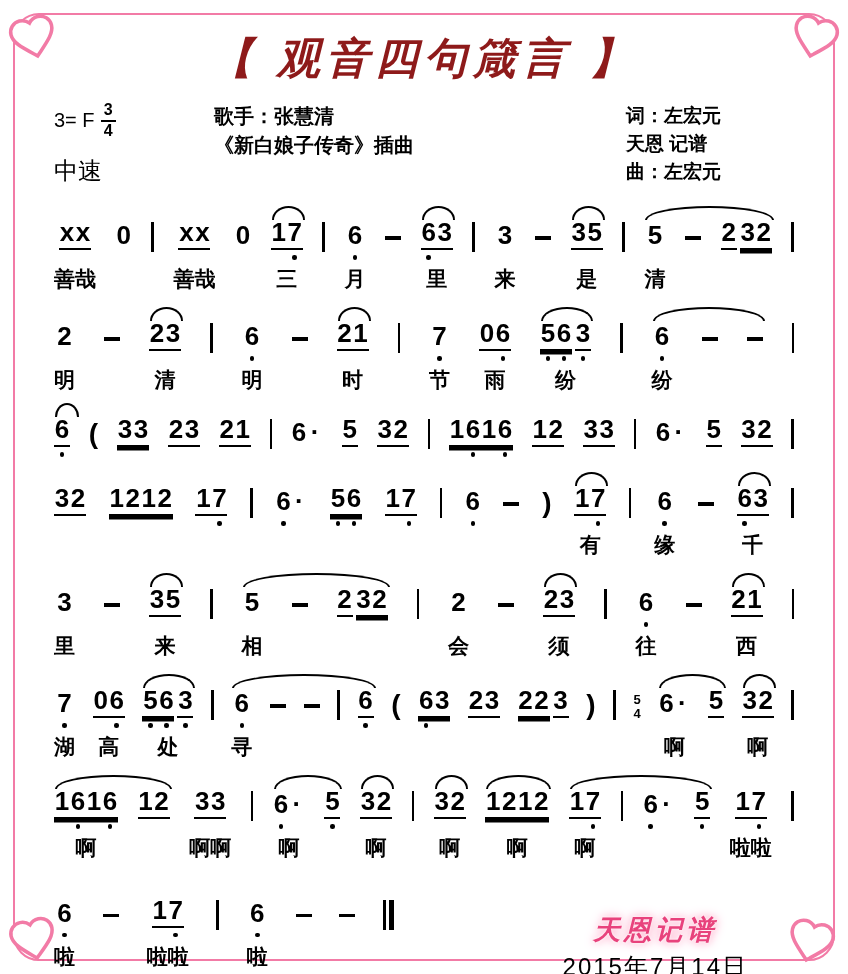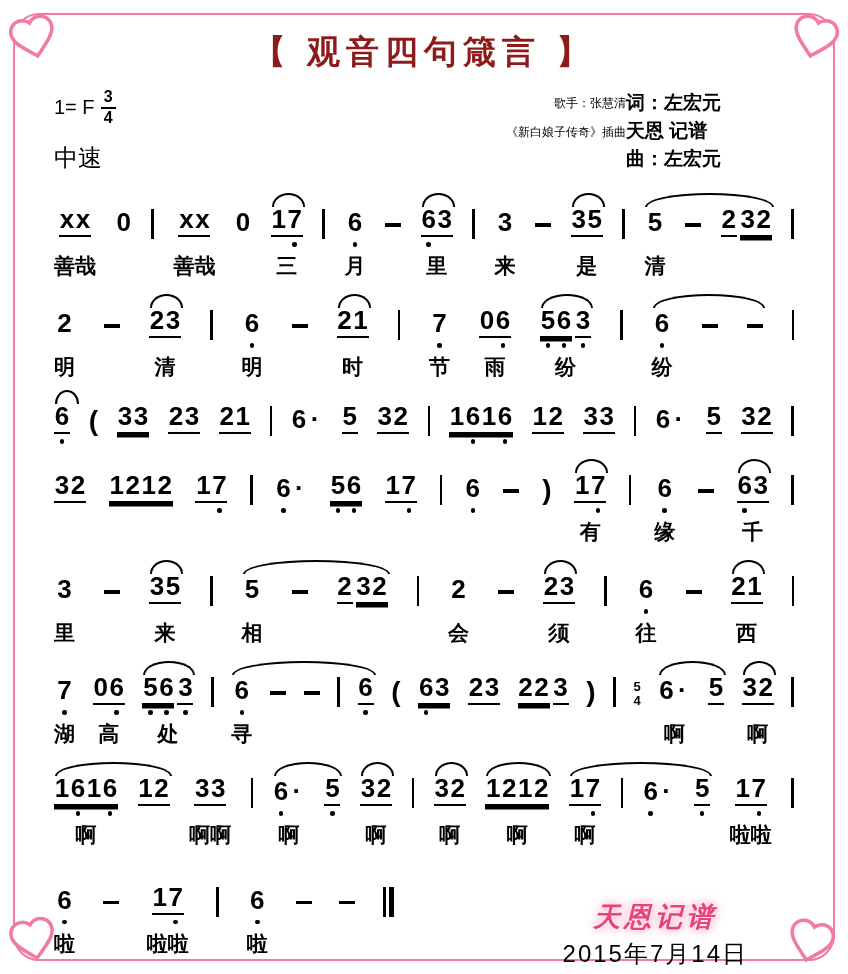--- a/index.html
+++ b/index.html
@@ -14,29 +14,29 @@
   .frame{position:absolute;inset:13px;border:2.5px solid var(--pink);border-radius:26px;pointer-events:none;}
   .heart{position:absolute;width:50px;height:50px;z-index:3;}
   .heart svg{width:100%;height:100%;}
   .h-tl{left:8px;top:12px;transform:rotate(-14deg);}
   .h-tr{right:8px;top:12px;transform:rotate(14deg);}
   .h-bl{left:8px;bottom:10px;transform:rotate(-12deg);}
   .h-br{right:12px;bottom:8px;transform:rotate(14deg);}
 
   .content{position:relative;z-index:2;padding:30px 54px 0 54px;}
 
-  .title{ text-align:center;font-size:33px;font-weight:bold;color:var(--title);letter-spacing:6px; }
+  .title{ text-align:center;font-size:43px;font-weight:bold;color:var(--title);letter-spacing:6px;font-style:italic; }
 
   .header{display:flex;margin-top:14px;}
   .h-left{width:160px;font-size:20px;}
   .keyline{display:flex;align-items:center;gap:6px;font-weight:500;}
   .frac{display:inline-flex;flex-direction:column;align-items:center;font-size:16px;font-weight:bold;line-height:1;}
   .frac .fline{display:block;width:15px;height:2px;background:var(--ink);margin:1.5px 0;}
   .tempo{margin-top:16px;font-size:24px;}
-  .h-center{flex:1;text-align:right;font-size:12px;font-weight:400;line-height:29px;}
+  .h-center{flex:1;text-align:left;font-size:20px;font-weight:700;line-height:29px;}
   .h-right{width:168px;font-size:19px;font-weight:600;line-height:28px;white-space:nowrap;}
 
   .music{margin-top:16px;}
   .music-line{position:relative;display:flex;justify-content:space-between;align-items:flex-start;
     padding-top:16px;margin-top:9px;}
   .music-line.compact{margin-top:4px;}
 
   .cell{display:flex;flex-direction:column;align-items:center;}
   .noterow{display:flex;align-items:flex-end;gap:3px;height:44px;}
   .seg{display:flex;flex-direction:column;align-items:center;}
@@ -90,21 +90,21 @@
         <path d="M12 21.35l-1.45-1.32C5.4 15.36 2 12.28 2 8.5 2 5.42 4.42 3 7.5 3c1.74 0 3.41.81 4.5 2.09C13.09 3.81 14.76 3 16.5 3 19.58 3 22 5.42 22 8.5c0 3.78-3.4 6.86-8.55 11.54L12 21.35z" fill="#fff" stroke="#f27ba6" stroke-width="1.7"></path>
       </svg>
   </div>
 
   <div class="content">
     <div class="title">【 观音四句箴言 】</div>
 
     <div class="header">
       <div class="h-left">
         <div class="keyline">
-          <span>1= F</span>
+          <span>3= F</span>
           <span class="frac">
             <span>3</span>
             <span class="fline"></span>
             <span>4</span>
           </span>
         </div>
         <div class="tempo">中速</div>
       </div>
       <div class="h-center">
         <div>歌手：张慧清</div>

